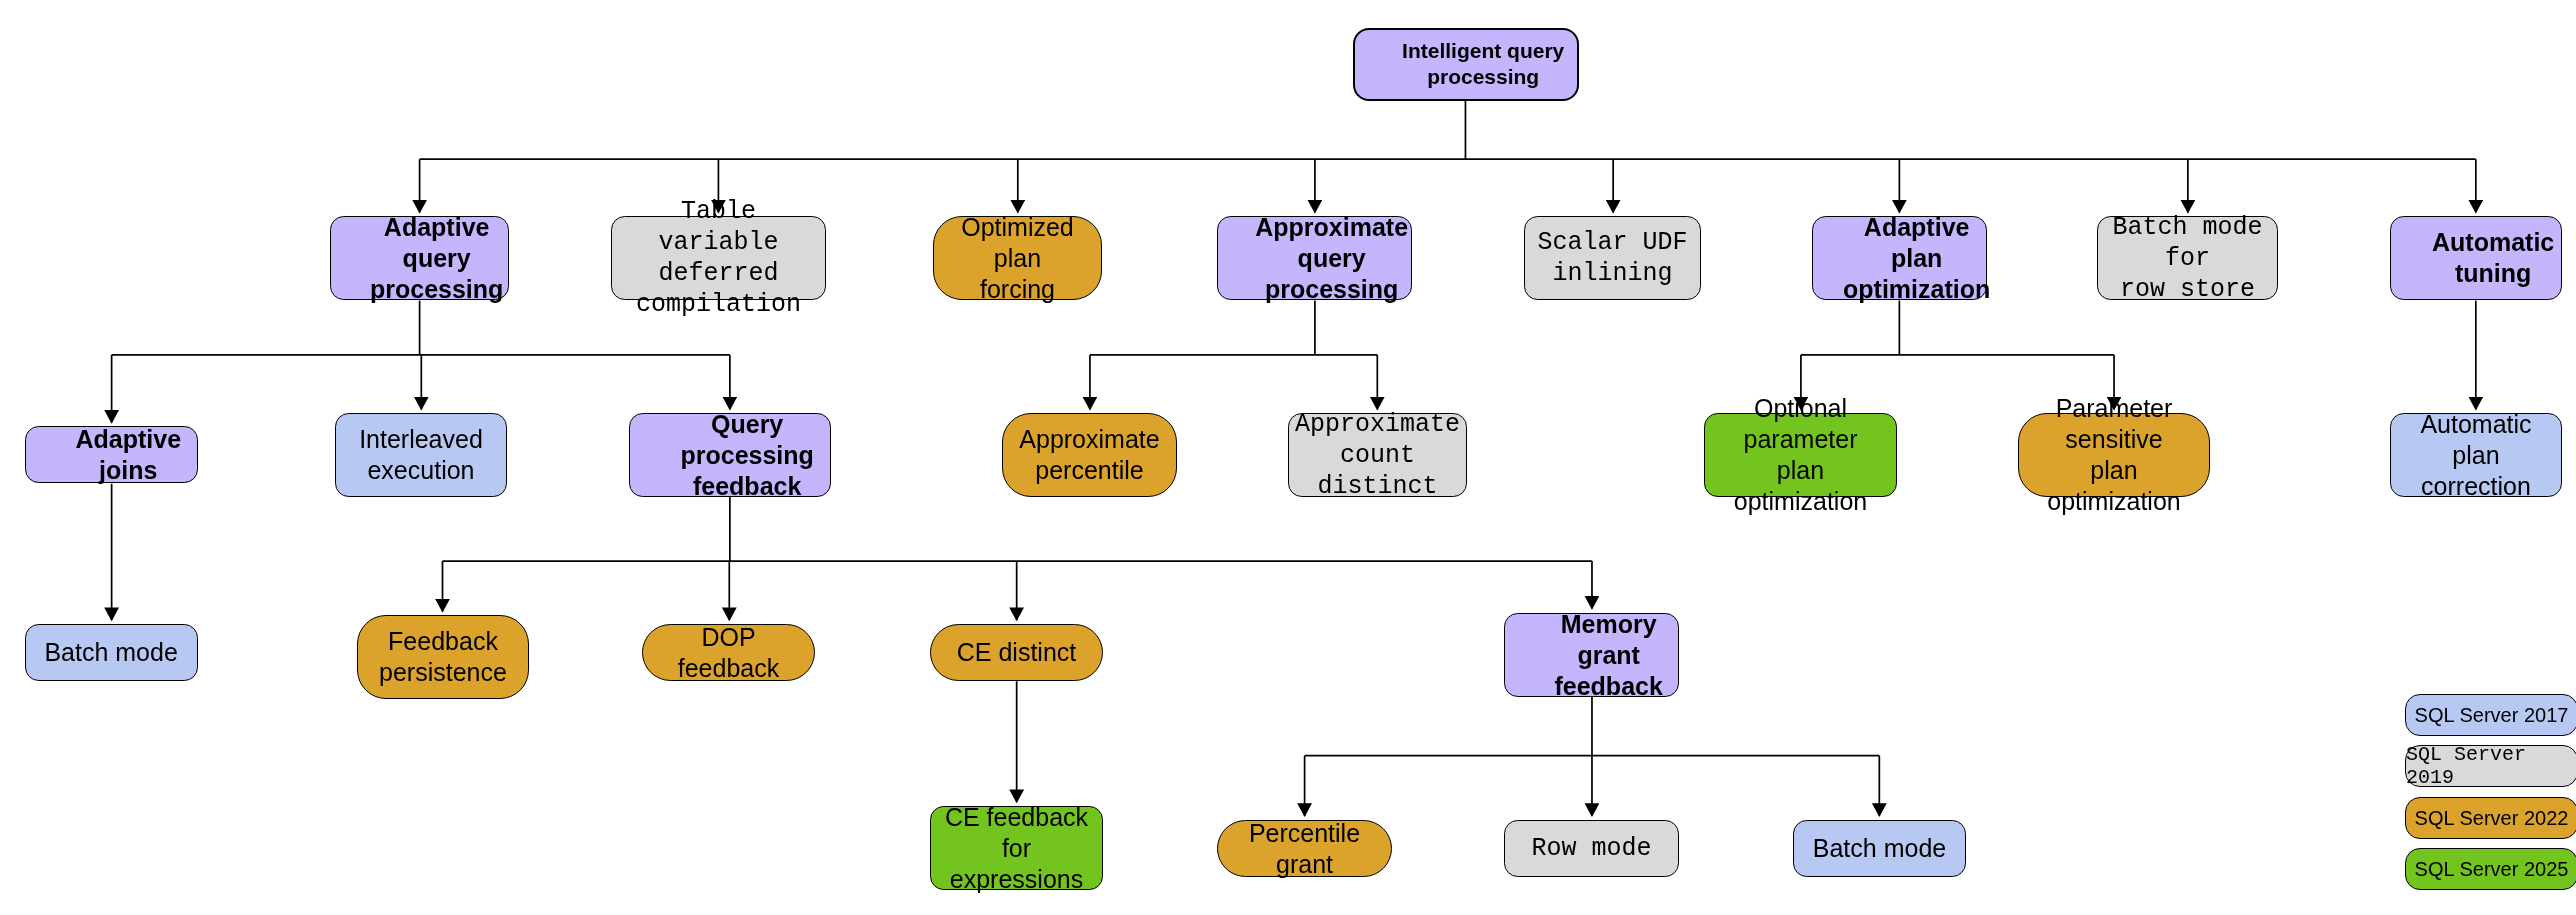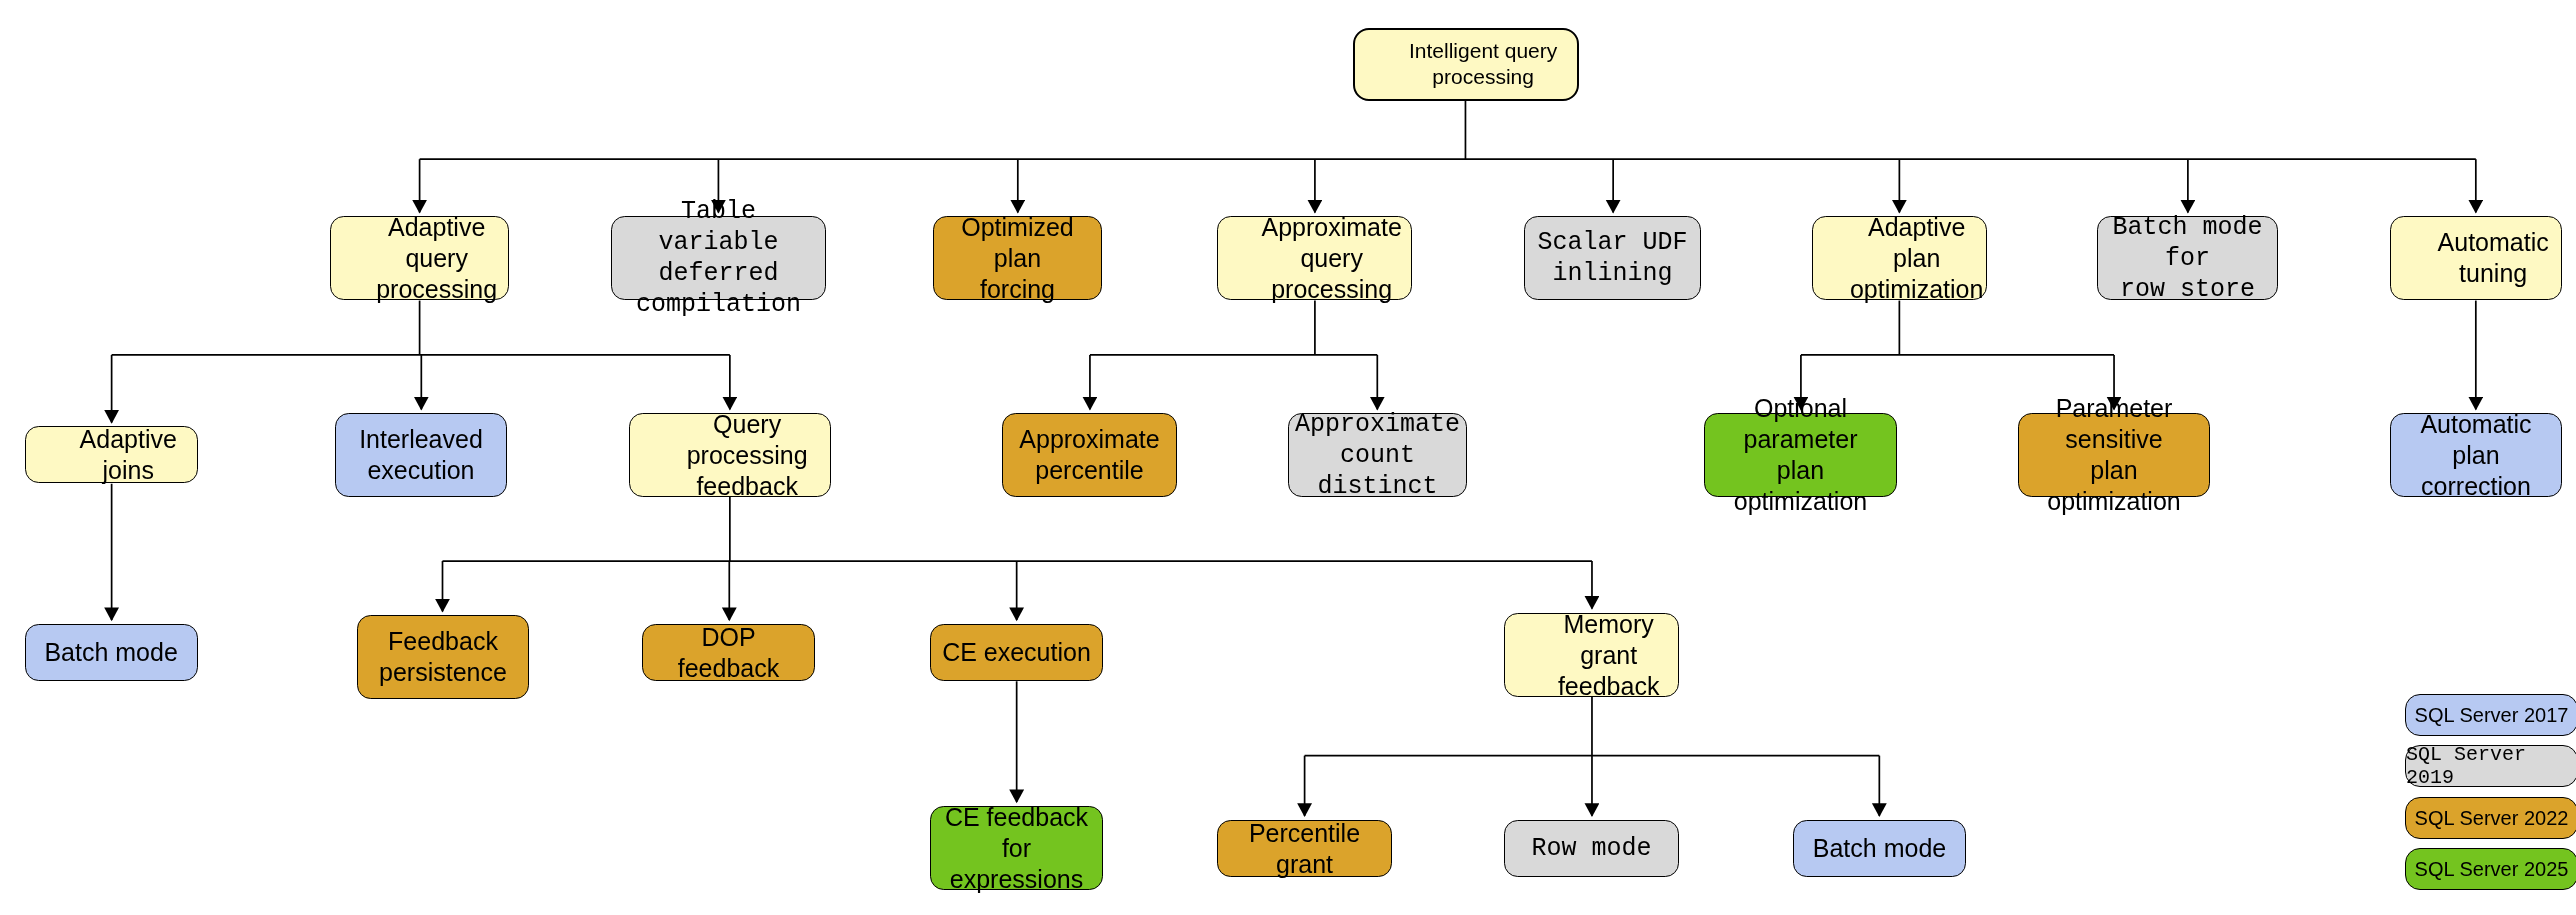--- a/index.html
+++ b/index.html
@@ -2,24 +2,24 @@
 <html style="font-size:9.2px"><head>
 <meta charset="utf-8">
 <style>
   html,body{margin:0;padding:0;background:#ffffff;}
   #canvas{position:relative;width:2576px;height:916px;background:#ffffff;overflow:hidden;
           font-family:"Liberation Sans","DejaVu Sans",sans-serif;color:#000;}
   #edges{position:absolute;left:0;top:0;width:2576px;height:916px;}
   .node{position:absolute;display:flex;align-items:center;justify-content:center;text-align:center;
         white-space:pre-line;border:1.7px solid #000;border-radius:13.7px;background:#fff;
         font-size:25px;line-height:1.24;box-sizing:border-box;padding:2.3px 5.7px;}
-  .plain{background:#fef9c3;font-weight:400;padding-left:40px;}
+  .plain{background:#c4b5fd;font-weight:700;padding-left:40px;}
   .v2017{background:#b7c9f2;}
   .v2019{background:#d9d9d9;font-family:Liberation Mono, monospace;}
-  .v2022{background:#dba32b;}
+  .v2022{background:#dba32b;border-radius:29px;}
   .v2025{background:#74c41f;}
   .root{font-size:21px;border-width:2.3px;border-radius:16px;}
   .legend-item{position:absolute;left:2377px;width:173px;height:42px;display:flex;align-items:center;
         justify-content:center;border:1.7px solid #000;border-radius:15px;font-size:20px;box-sizing:border-box;margin-left:28px;}
   .edge{stroke:#000;stroke-width:3;fill:none;}
 </style>
 </head>
 <body>
 
 <div id="canvas">
@@ -129,21 +129,21 @@
 plan optimization</div>
   <div class="node v2022" style="left:2018px;top:413px;width:192px;height:84px">Parameter sensitive
 plan optimization</div>
   <div class="node v2017" style="left:2390px;top:413px;width:172px;height:84px">Automatic plan
 correction</div>
 
   <div class="node v2017" style="left:24.6px;top:624px;width:173px;height:57px">Batch mode</div>
   <div class="node v2022" style="left:357px;top:615px;width:172px;height:84px">Feedback
 persistence</div>
   <div class="node v2022" style="left:642px;top:624px;width:173px;height:57px">DOP feedback</div>
-  <div class="node v2022" style="left:930px;top:624px;width:173px;height:57px">CE execution</div>
+  <div class="node v2022" style="left:930px;top:624px;width:173px;height:57px">CE distinct</div>
   <div class="node plain" style="left:1504px;top:613px;width:175px;height:84px">Memory grant
 feedback</div>
 
   <div class="node v2025" style="left:930px;top:806px;width:173px;height:84px">CE feedback for
 expressions</div>
   <div class="node v2022" style="left:1217px;top:820px;width:175px;height:57px">Percentile grant</div>
   <div class="node v2019" style="left:1504px;top:820px;width:175px;height:57px">Row mode</div>
   <div class="node v2017" style="left:1793px;top:820px;width:173px;height:57px">Batch mode</div>
 
   <div>

